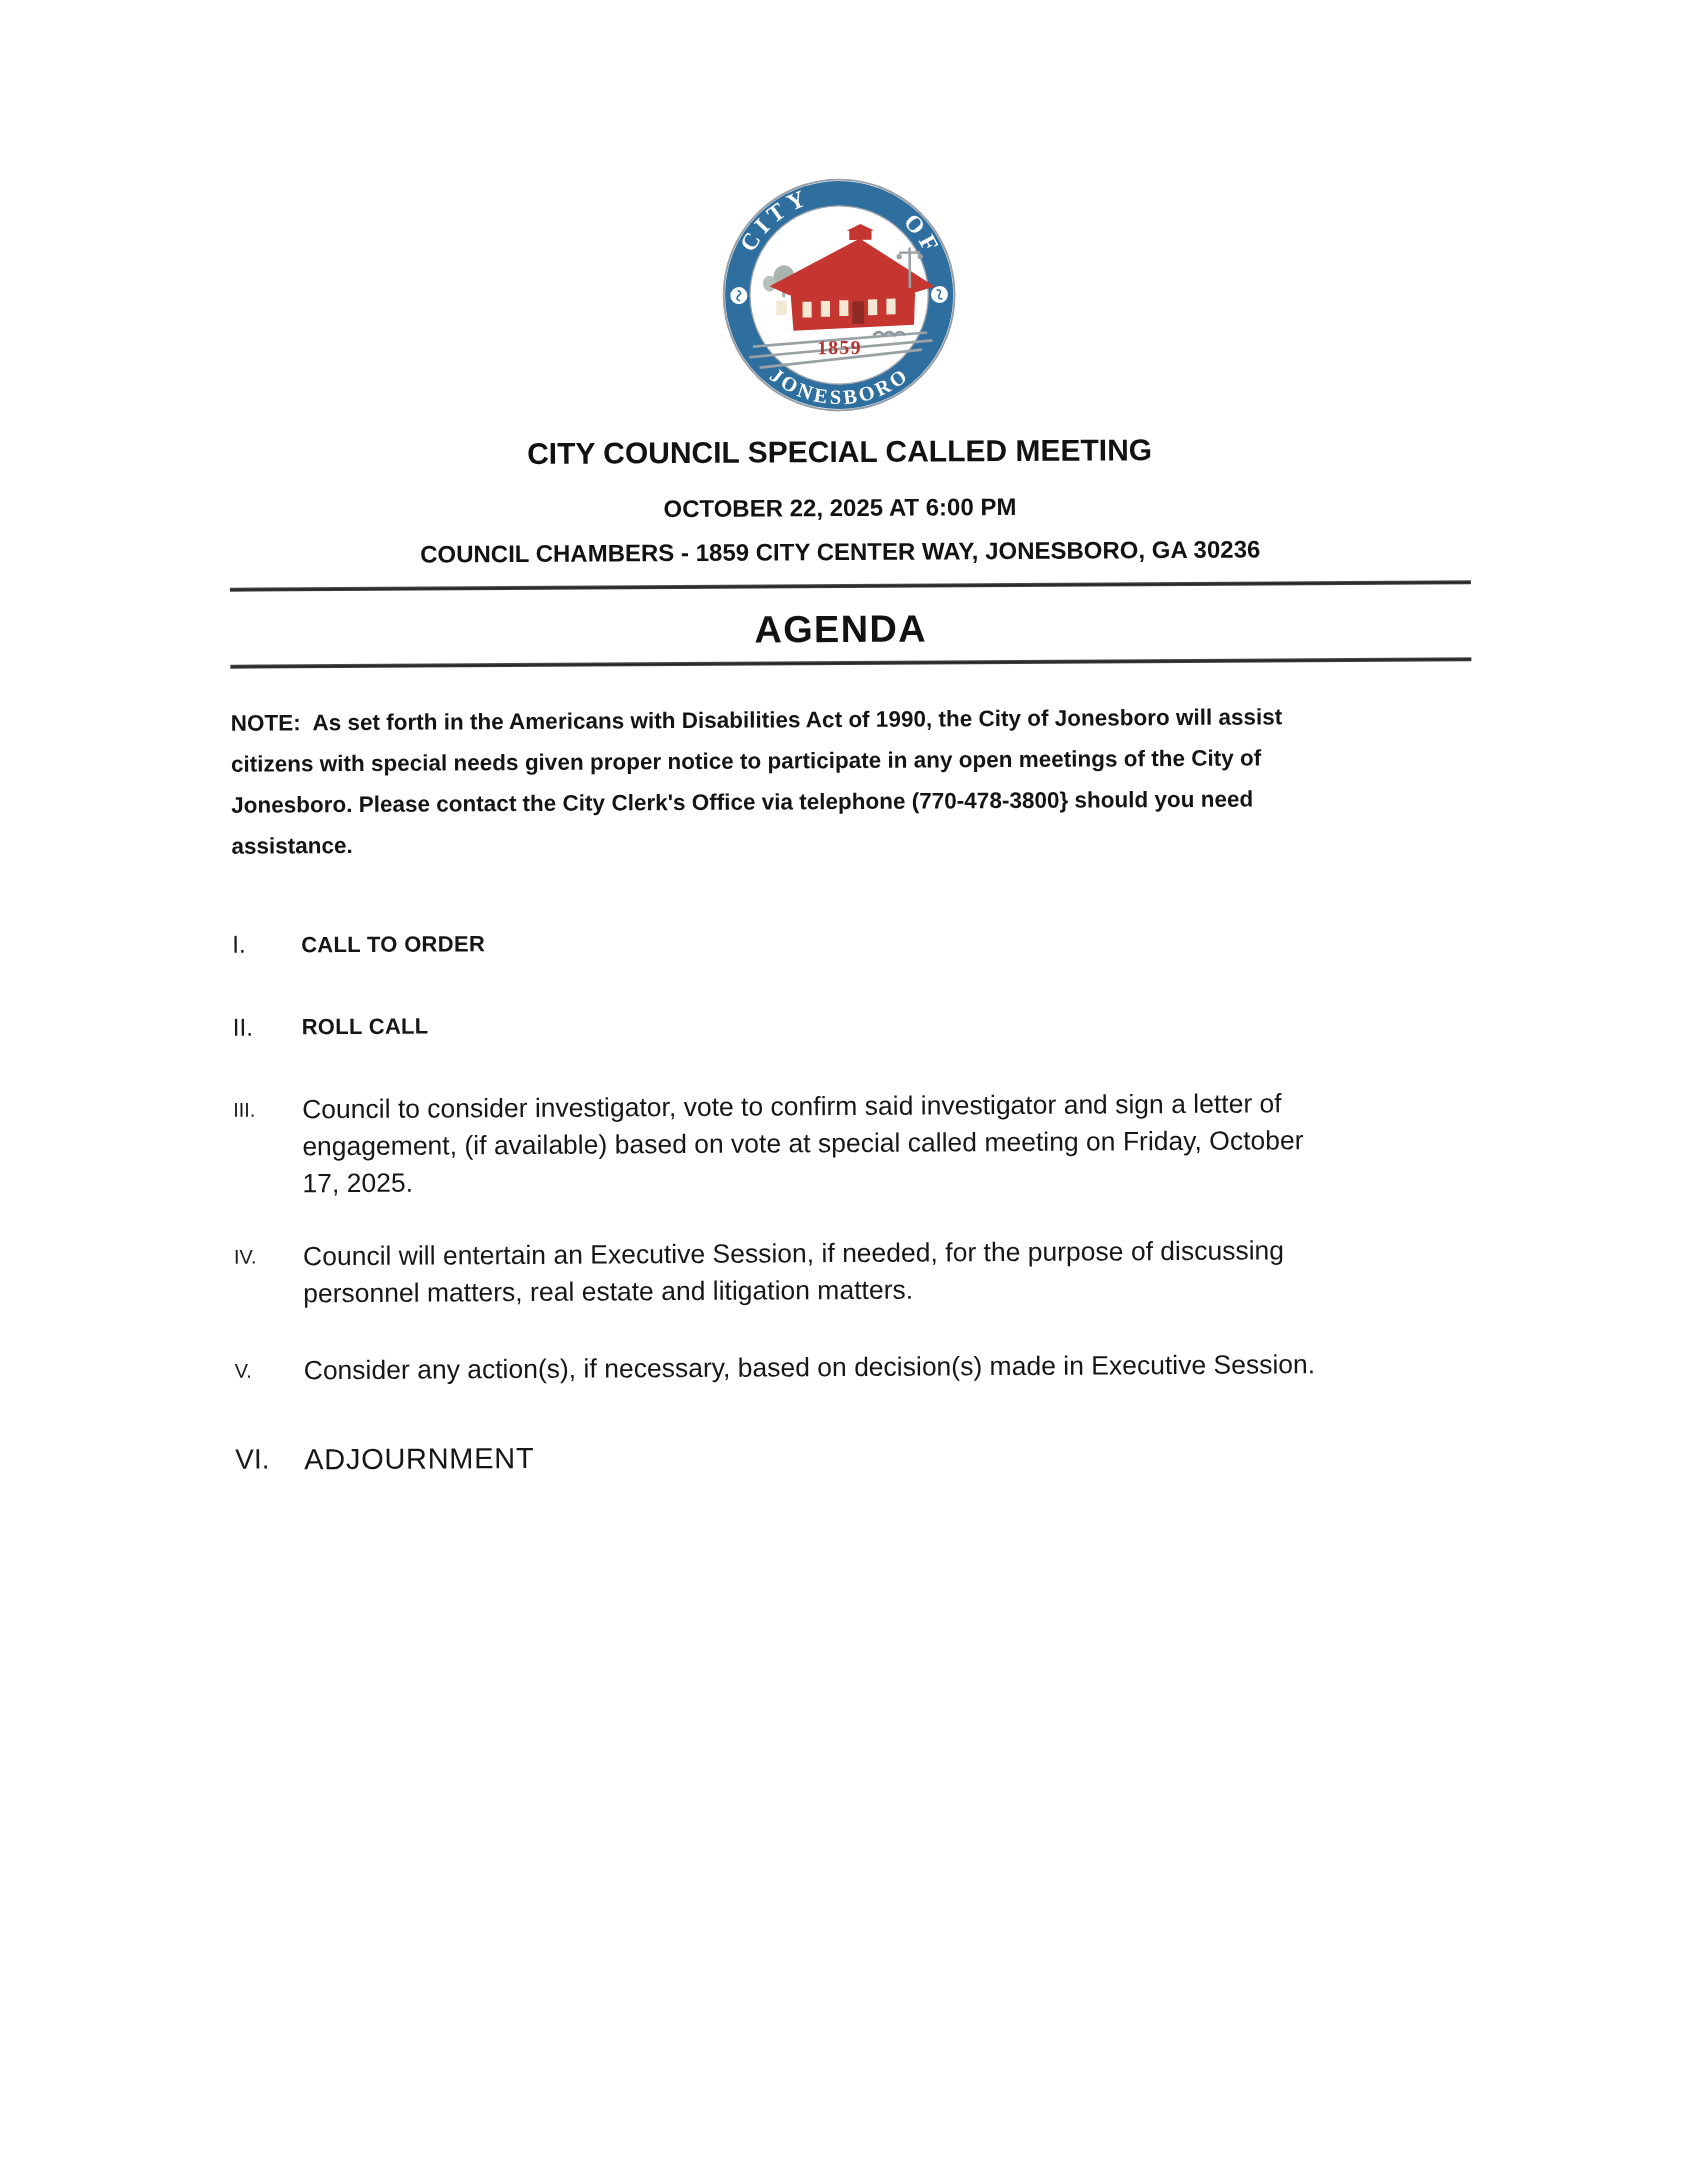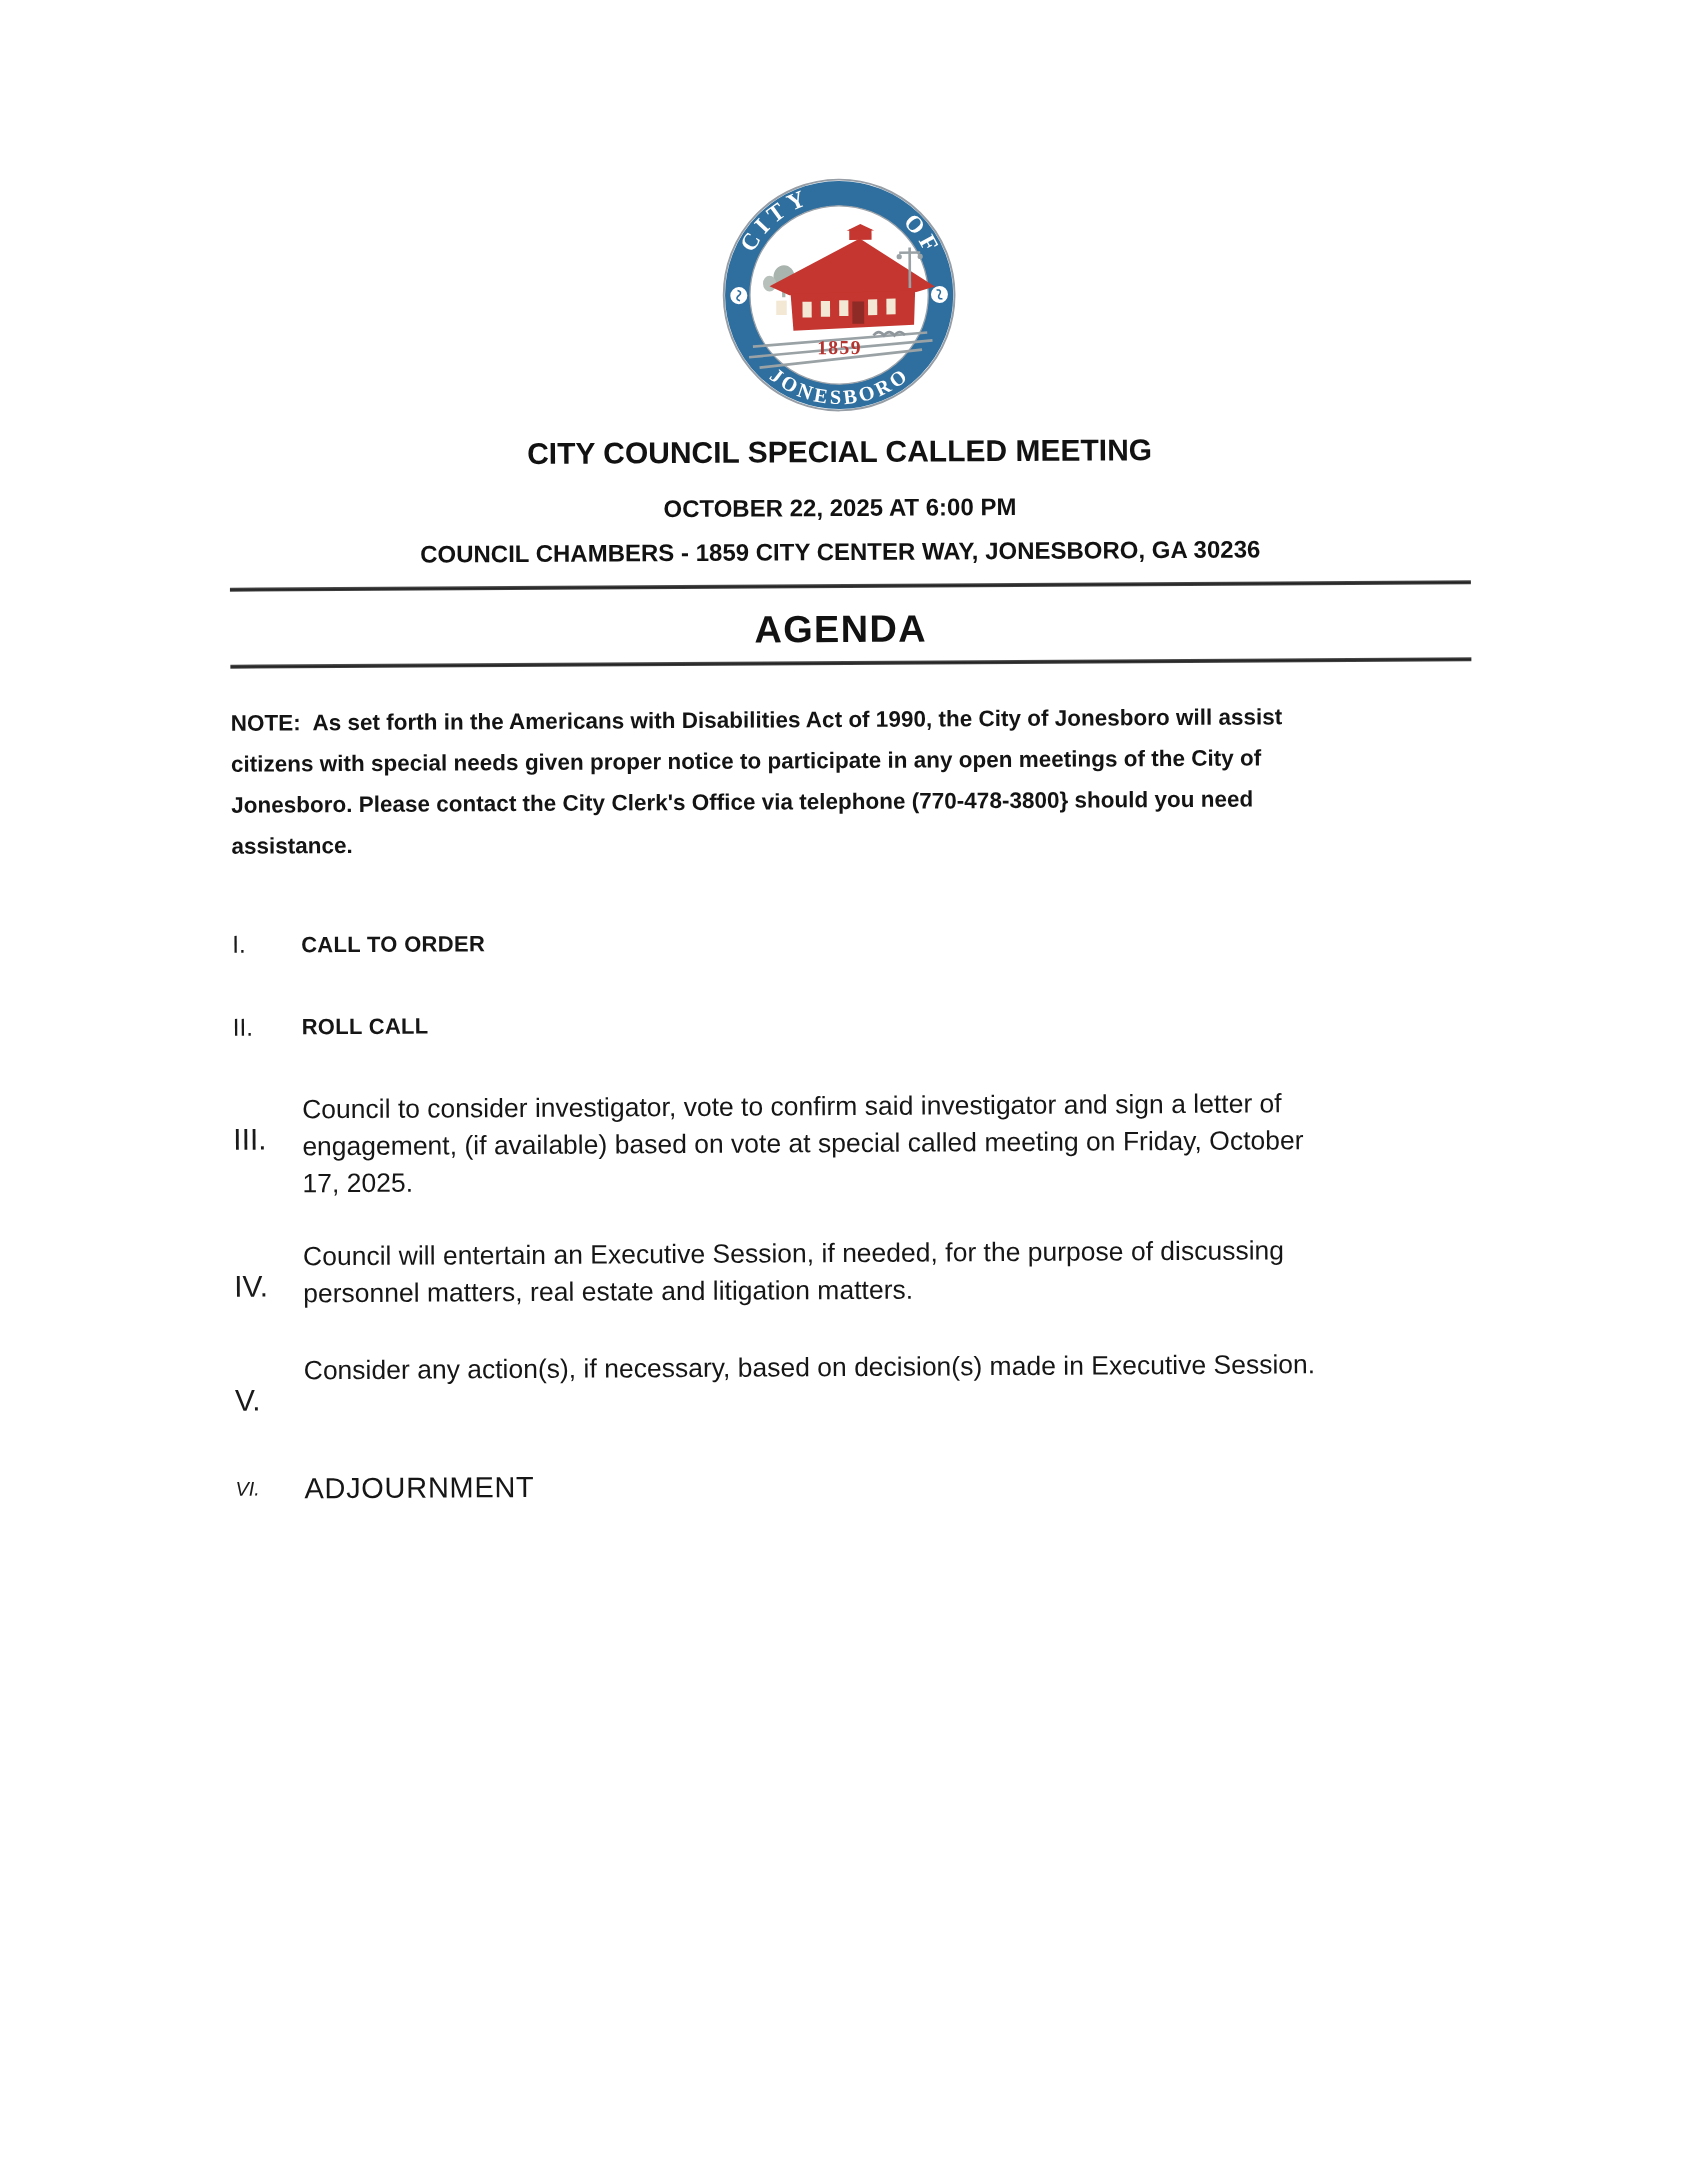--- a/index.html
+++ b/index.html
@@ -68,23 +68,23 @@
     color:#1a1a1a;
   }
   .itext{
     width:1191px;
     white-space:pre-line;
   }
   .item-caps .itext{
     font-size:22px;line-height:32px;font-weight:bold;letter-spacing:0.3px;
     padding-top:0.7px;
   }
-  .item-body .numeral{font-size:30px;line-height:37px;margin-top:29px;}
+  .item-body .numeral{font-size:20px;line-height:37px;}
   .item-body .itext{font-size:26.5px;line-height:37px;}
-  .item-adjourn .numeral{font-size:20px;line-height:34px;font-style:italic;}
+  .item-adjourn .numeral{font-size:28px;line-height:34px;}
   .item-adjourn .itext{font-size:29px;line-height:34px;letter-spacing:0.7px;}
   .m-i{margin-top:62px;}
   .m-ii{margin-top:50px;}
   .m-iii{margin-top:48px;}
   .m-iv{margin-top:36px;}
   .m-v{margin-top:40px;}
   .m-vi{margin-top:53px;}
   .seal-svg text{font-family:"Liberation Serif", serif;}
 </style>
 </head>

